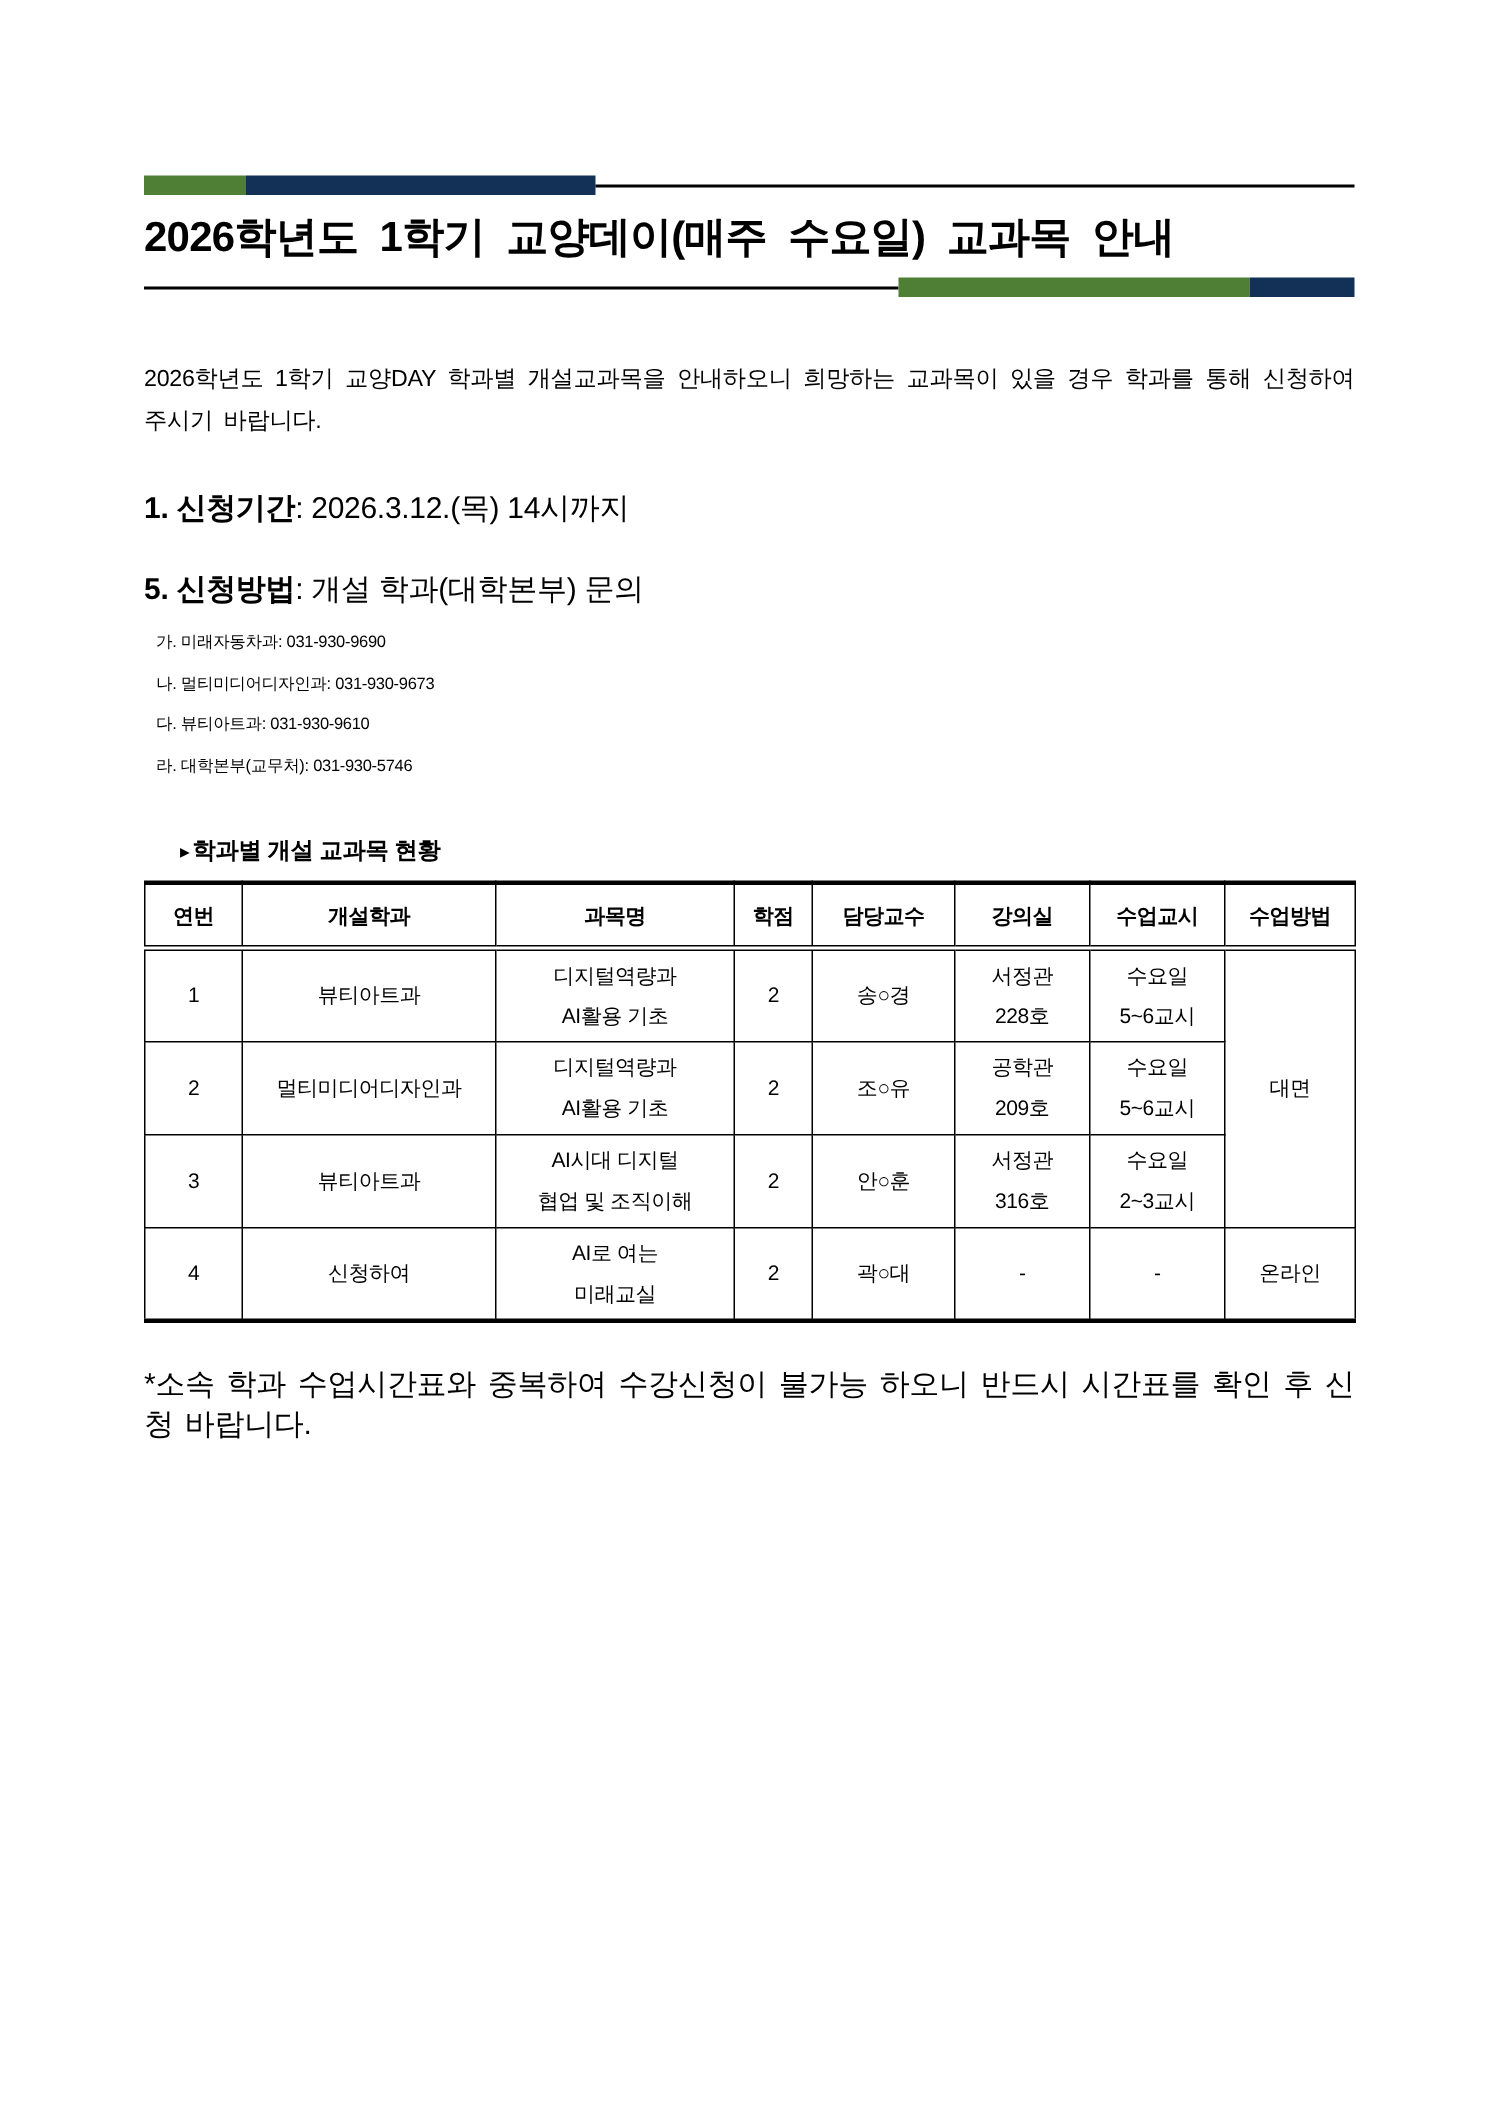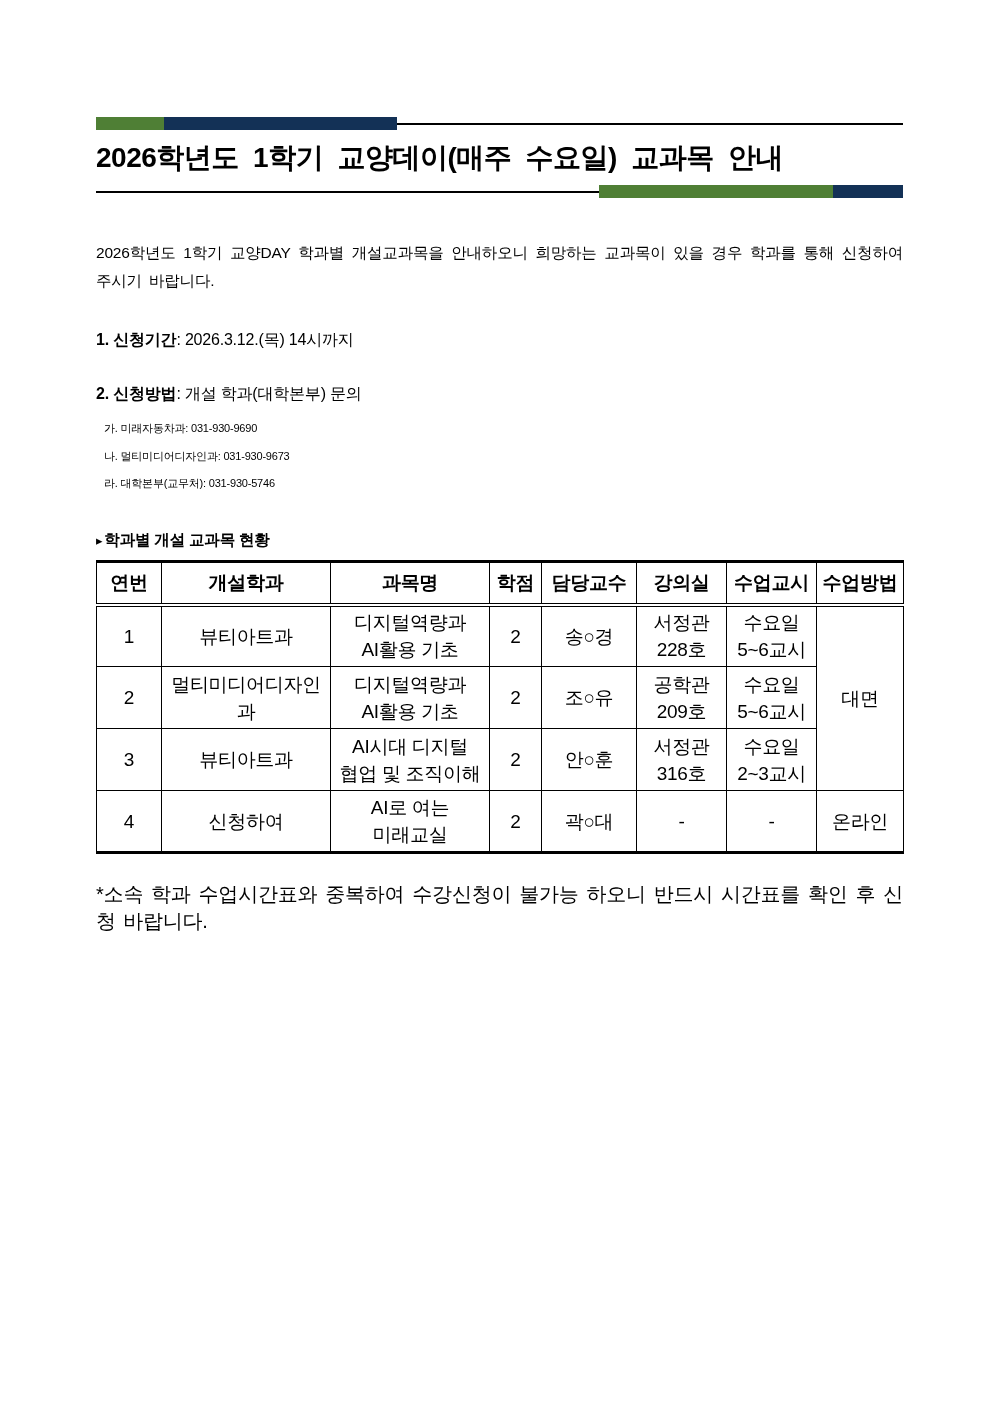--- a/index.html
+++ b/index.html
@@ -55,61 +55,62 @@
   .intro {
     margin-top: 41px;
     font-size: 15.5px;
     line-height: 28px;
     text-align: justify;
     word-spacing: 3px;
     letter-spacing: -0.2px;
   }
   .numbered {
     margin-top: 35px;
-    font-size: 16px;
+    font-size: 20px;
     line-height: 19px;
     letter-spacing: -0.2px;
   }
   .numbered .label { font-weight: bold; }
   .contacts {
     margin-top: 12px;
     font-size: 11px;
     letter-spacing: -0.2px;
   }
   .contact-line {
     line-height: 27.5px;
     padding-left: 8px;
   }
 
   
   .table-caption {
     margin-top: 32px;
     font-size: 15.5px;
     font-weight: bold;
     letter-spacing: -0.2px;
+    margin-left: 24px;
   }
   .table-caption .bullet {
     font-size: 13px;
     margin-right: 2px;
   }
   table.courses {
     margin-top: 9px;
     width: 807px;
     border-collapse: collapse;
     table-layout: fixed;
     border-top: 3px solid #000000;
     border-bottom: 3px solid #000000;
     border-left: 1px solid #000000;
     border-right: 1px solid #000000;
   }
   table.courses th, table.courses td {
     border: 1px solid #000000;
     text-align: center;
     vertical-align: middle;
-    font-size: 19px;
+    font-size: 14px;
     letter-spacing: -0.3px;
     padding: 2px 2px;
     white-space: pre-line;
     overflow: hidden;
   }
   table.courses thead th {
     height: 36px;
     font-weight: bold;
     border-bottom: 4px double #000000;
     line-height: 20px;
@@ -144,26 +145,27 @@
     <div class="deco-navy"></div>
   </div>
 
   <div class="intro">2026학년도 1학기 교양DAY 학과별 개설교과목을 안내하오니 희망하는 교과목이 있을 경우 학과를 통해 신청하여 주시기 바랍니다.</div>
 
   <div class="numbered">
     <span class="label">1. 신청기간</span><span>: 2026.3.12.(목) 14시까지</span>
   </div>
 
   <div class="numbered">
-    <span class="label">2. 신청방법</span><span>: 개설 학과(대학본부) 문의</span>
+    <span class="label">5. 신청방법</span><span>: 개설 학과(대학본부) 문의</span>
   </div>
 
   <div class="contacts">
     <div class="contact-line">가. 미래자동차과: 031-930-9690</div>
     <div class="contact-line">나. 멀티미디어디자인과: 031-930-9673</div>
+    <div class="contact-line">다. 뷰티아트과: 031-930-9610</div>
     <div class="contact-line">라. 대학본부(교무처): 031-930-5746</div>
   </div>
 
   <div class="table-caption">
     <span class="bullet">▸</span><span>학과별 개설 교과목 현황</span>
   </div>
 
   <table class="courses">
     <colgroup>
       <col style="width:65px">

